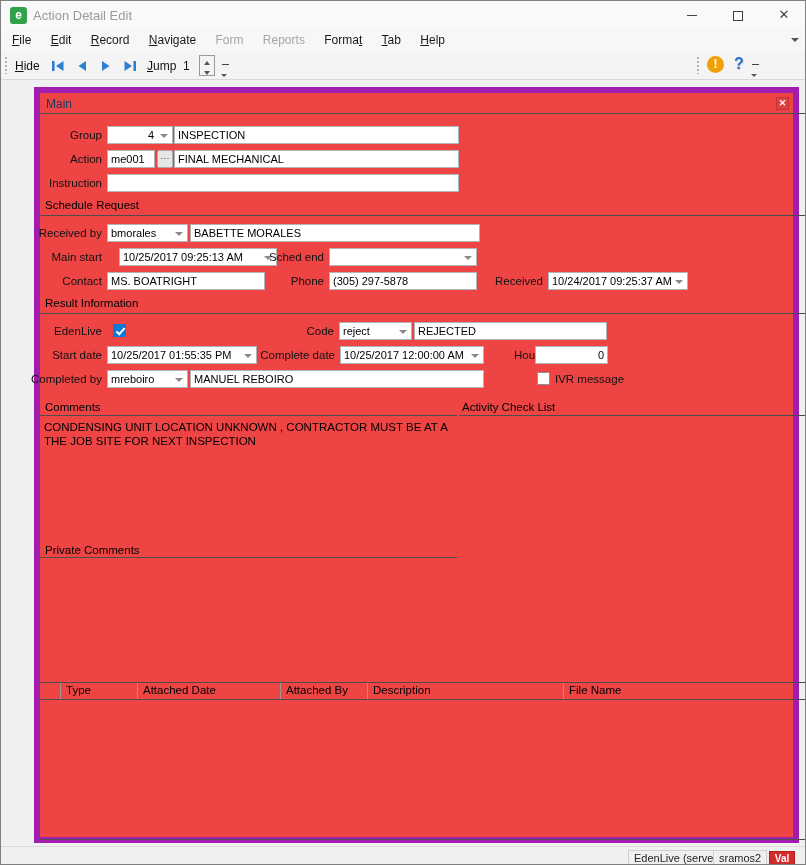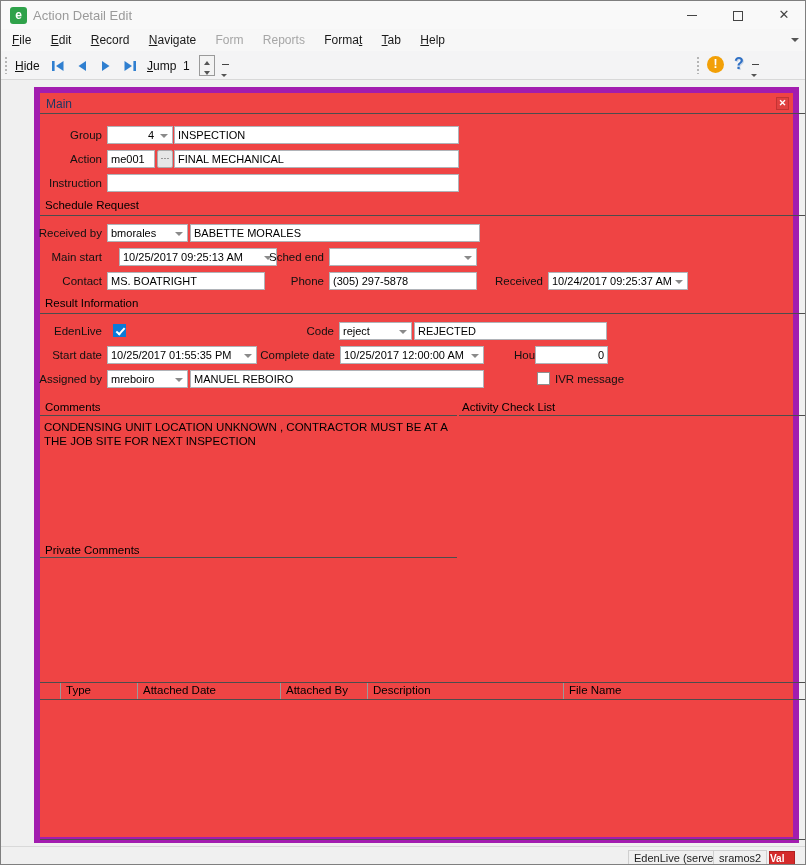--- a/index.html
+++ b/index.html
@@ -89,21 +89,21 @@
   .table-frame { position:absolute; left:0; top:589px; width:765px; height:158px;
                  border-top:1px solid #4d4d4d; border-bottom:1px solid #4d4d4d; }
   .table-header-bottom { position:absolute; left:0; top:606px; width:765px; height:1px; background:#4d4d4d; }
 
   
   .statusbar { position:absolute; left:0; top:845px; width:100%; height:20px; background:#f0f0f0;
                border-top:1px solid #d9d9d9; }
   .sb-panel { position:absolute; top:3px; height:17px; font-size:11px; line-height:15px; color:#222;
               border:1px solid #cfcfcf; background:#f0f0f0; padding:0 5px; white-space:nowrap; }
   .sb-badge { position:absolute; top:4px; width:26px; height:15px; background:#d42a2a;
-              border:1px solid #b02020; color:#fff; font-size:10px; font-weight:bold; text-align:left;
+              border:1px solid #b02020; color:#fff; font-size:10px; font-weight:bold; text-align:center;
               line-height:14px; }
 </style>
 </head>
 <body>
 
 <div class="window">
 
   <div class="titlebar">
     <div class="app-icon">e</div>
     <div class="win-title">Action Detail Edit</div>
@@ -232,21 +232,21 @@
       <span class="combo-arrow"></span>
     </div>
     <div class="lbl" style="left:217px; top:253px; width:78px;">Complete date</div>
     <div class="field combo" style="left:300px; top:253px; width:144px;">
       <span class="combo-text">10/25/2017 12:00:00 AM</span>
       <span class="combo-arrow"></span>
     </div>
     <div class="lbl" style="left:445px; top:253px; width:45px;padding-left:29px;">Hours</div>
     <input class="field num" style="left: 495px; top: 253px; width: 73px;" value="0">
 
-    <div class="lbl" style="left:-20px; top:277px; width:82px;">Assigned by</div>
+    <div class="lbl" style="left:-20px; top:277px; width:82px;">Completed by</div>
     <div class="field combo" style="left:67px; top:277px; width:81px;">
       <span class="combo-text">mreboiro</span>
       <span class="combo-arrow"></span>
     </div>
     <input class="field" style="left: 150px; top: 277px; width: 294px;" value="MANUEL REBOIRO">
     <div class="checkbox" style="left:497px; top:279px;"></div>
     <div class="lbl lbl-left" style="left:515px; top:277px; width:90px;">IVR message</div>
 
     <div class="section-title" style="left:5px; top:308px;">Comments</div>
     <div class="section-title" style="left:422px; top:308px;">Activity Check List</div>

